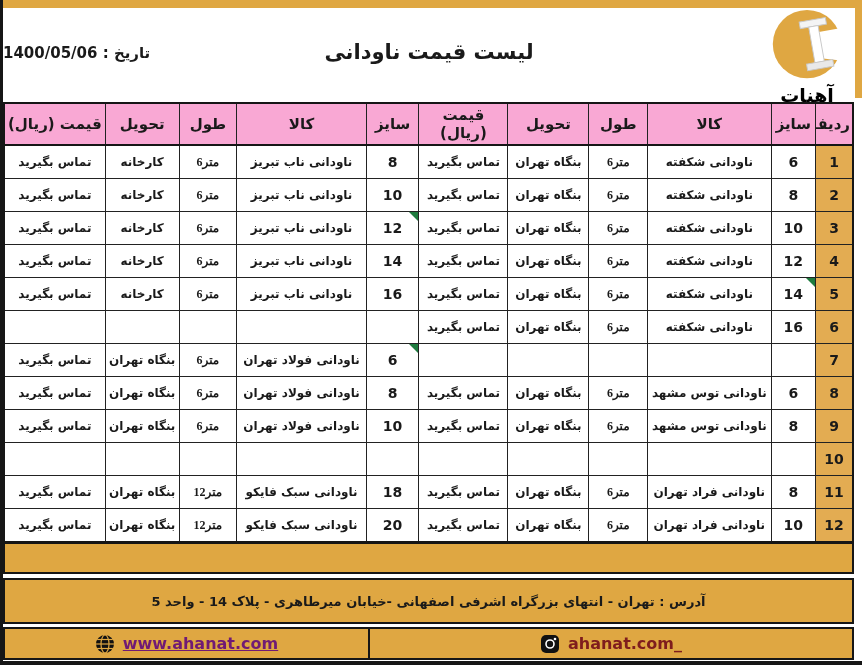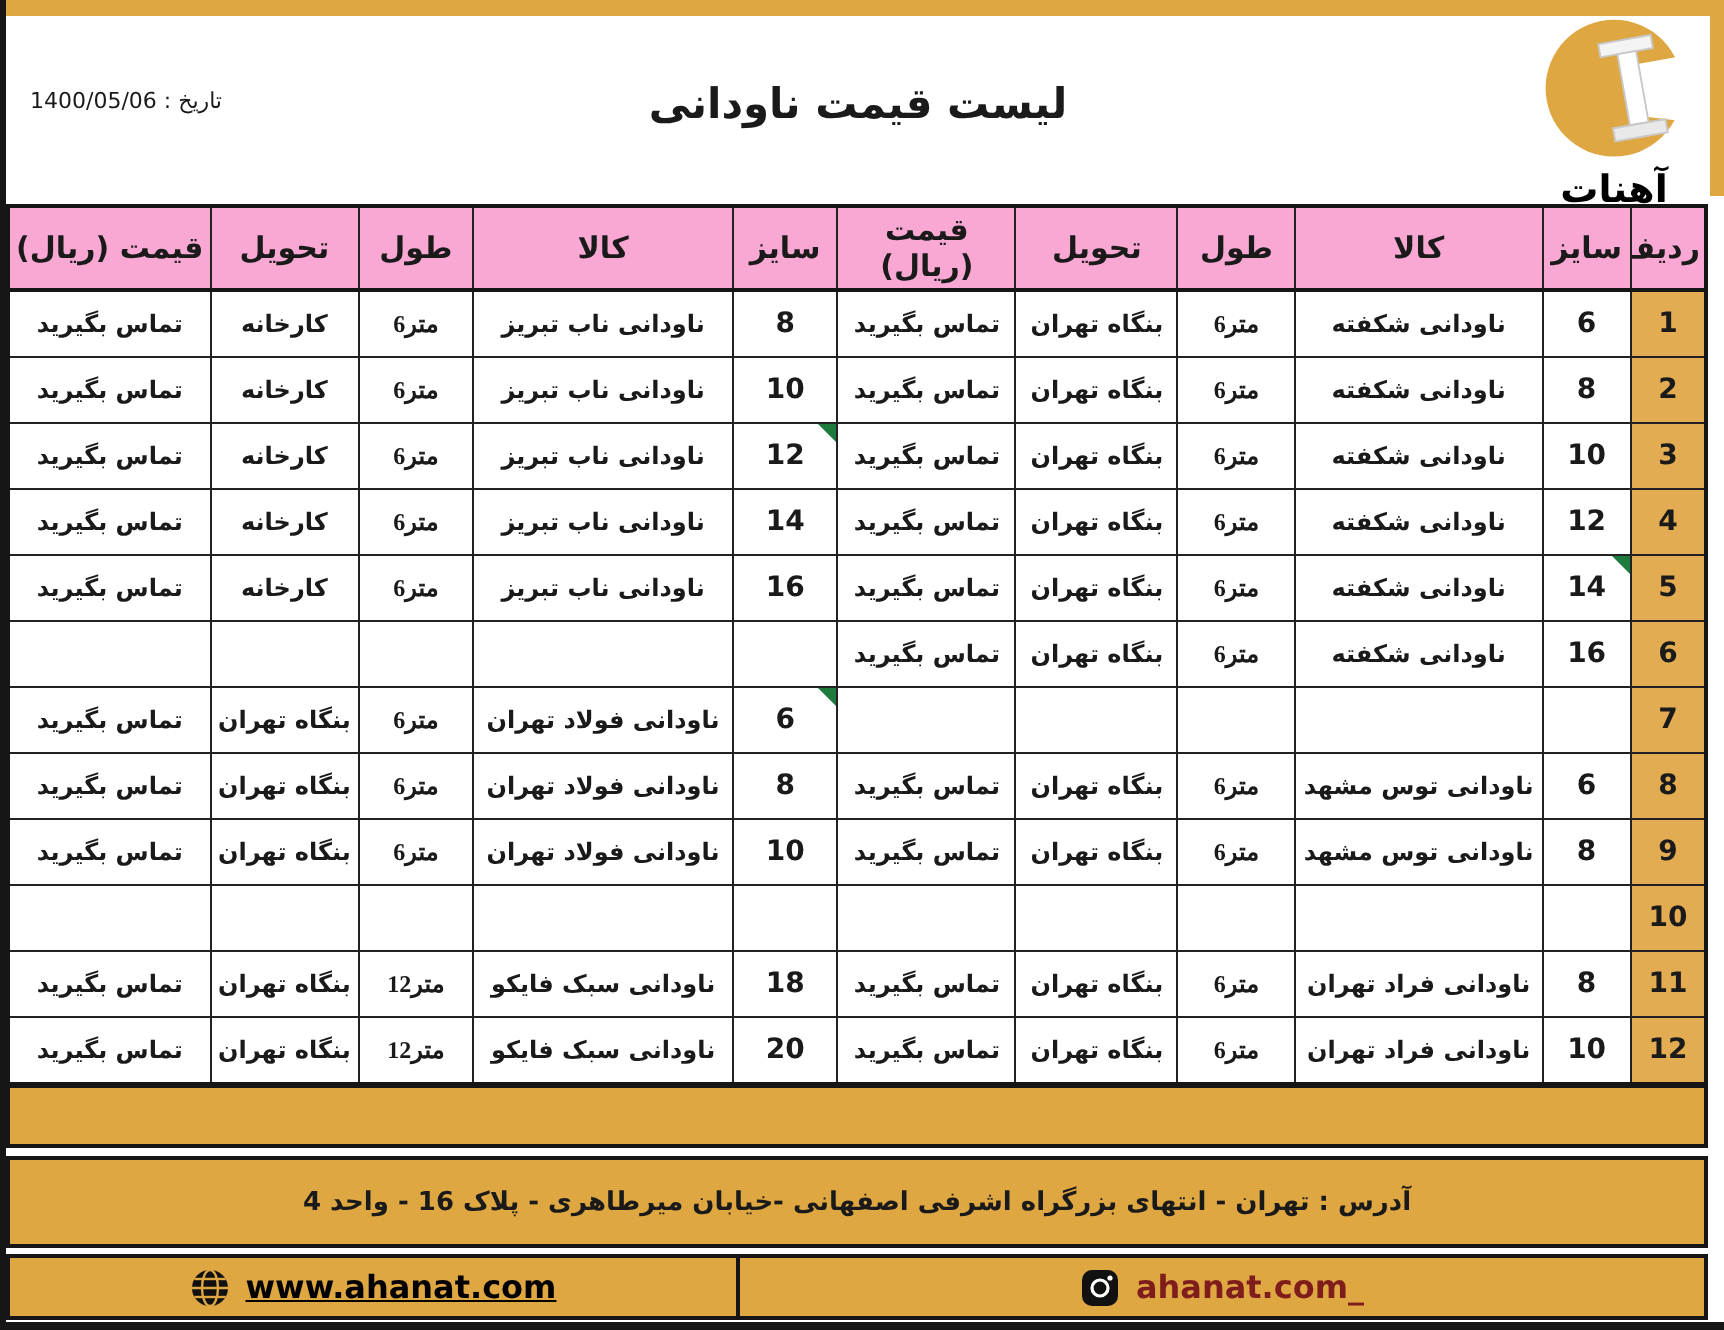--- a/index.html
+++ b/index.html
@@ -8,21 +8,21 @@
     font-family:"DejaVu Sans","Liberation Sans",sans-serif;
     color:#1a1a1a;overflow:hidden;
   }
   .left-edge{position:absolute;left:0;top:0;width:3px;height:665px;background:#161616;}
   .bottom-edge{position:absolute;left:0;bottom:0;width:862px;height:4px;background:#161616;}
   .top-strip{position:absolute;left:3px;top:0;width:859px;height:8px;background:#dfa742;}
   .right-strip{position:absolute;right:0;top:8px;width:7px;height:90px;background:#dfa742;}
 
   
   .hdr{position:absolute;left:3px;top:8px;width:852px;height:94px;background:#fff;}
-  .date{position:absolute;left:12px;top:36px;font-size:11px;font-weight:normal;direction:rtl;white-space:nowrap;}
+  .date{position:absolute;left:0;top:36px;font-size:15px;font-weight:bold;direction:rtl;white-space:nowrap;}
   .title{position:absolute;left:0;right:0;top:32px;text-align:center;font-size:21px;font-weight:bold;direction:rtl;margin:0;}
   .logo{position:absolute;right:6px;top:0px;width:84px;text-align:center;}
   .logo-text{font-size:19px;font-weight:bold;color:#000000;direction:rtl;line-height:1;margin-top:-2px;}
   .logo-sub{font-size:5px;letter-spacing:2px;color:#b0893c;margin-top:2px;}
 
   
   table{
     position:absolute;top:102px;left:3px;border-collapse:collapse;table-layout:fixed;
     width:851px;direction:rtl;border:2px solid #161616;
   }
@@ -38,21 +38,21 @@
 
   
   .band{position:absolute;left:3px;width:851px;background:#dfa742;border:2px solid #161616;box-sizing:border-box;direction:rtl;}
   .band-phone{top:542px;height:32px;display:flex;align-items:center;justify-content:center;font-size:17px;font-weight:bold;}
   .band-phone bdi{margin-right:6px;}
   .band-address{top:578px;height:46px;display:flex;align-items:center;justify-content:center;font-size:13px;font-weight:bold;}
   .band-contact{top:627px;height:33px;display:flex;direction:ltr;padding:0;}
   .contact-cell{display:flex;align-items:center;justify-content:center;gap:8px;height:100%;box-sizing:border-box;}
   .contact-web{width:365px;border-right:2px solid #161616;}
   .contact-insta{flex:1;}
-  .weblink{color:#000000;text-decoration:underline;font-size:16px;font-weight:bold;}
+  .weblink{color:#701a75;text-decoration:underline;font-size:16px;font-weight:bold;}
   .insta-handle{color:#7f1d1d;font-size:16px;font-weight:bold;}
   .icon{display:inline-flex;align-items:center;}
 </style>
 </head>
 <body>
 
 <div class="left-edge"></div>
 <div class="top-strip"></div>
 <div class="right-strip"></div>
 
@@ -263,21 +263,21 @@
         <td><span class="cell-text">بنگاه تهران</span></td>
         <td><span class="cell-text">تماس بگیرید</span></td>
       </tr>
     </tbody>
 </table>
 
 <div class="band band-phone">
 </div>
 
 <div class="band band-address">
-  <span>آدرس : تهران - انتهای بزرگراه اشرفی اصفهانی -خیابان میرطاهری - پلاک 16 - واحد 4</span>
+  <span>آدرس : تهران - انتهای بزرگراه اشرفی اصفهانی -خیابان میرطاهری - پلاک 14 - واحد 5</span>
 </div>
 
 <div class="band band-contact">
   <div class="contact-cell contact-web">
     <span class="icon">
       <svg width="20" height="20" viewBox="0 0 20 20">
         <circle cx="10" cy="10" r="9" fill="#111"></circle>
         <g stroke="#dfa742" stroke-width="1.2" fill="none">
           <ellipse cx="10" cy="10" rx="4" ry="9"></ellipse>
           <line x1="1" y1="10" x2="19" y2="10"></line>

